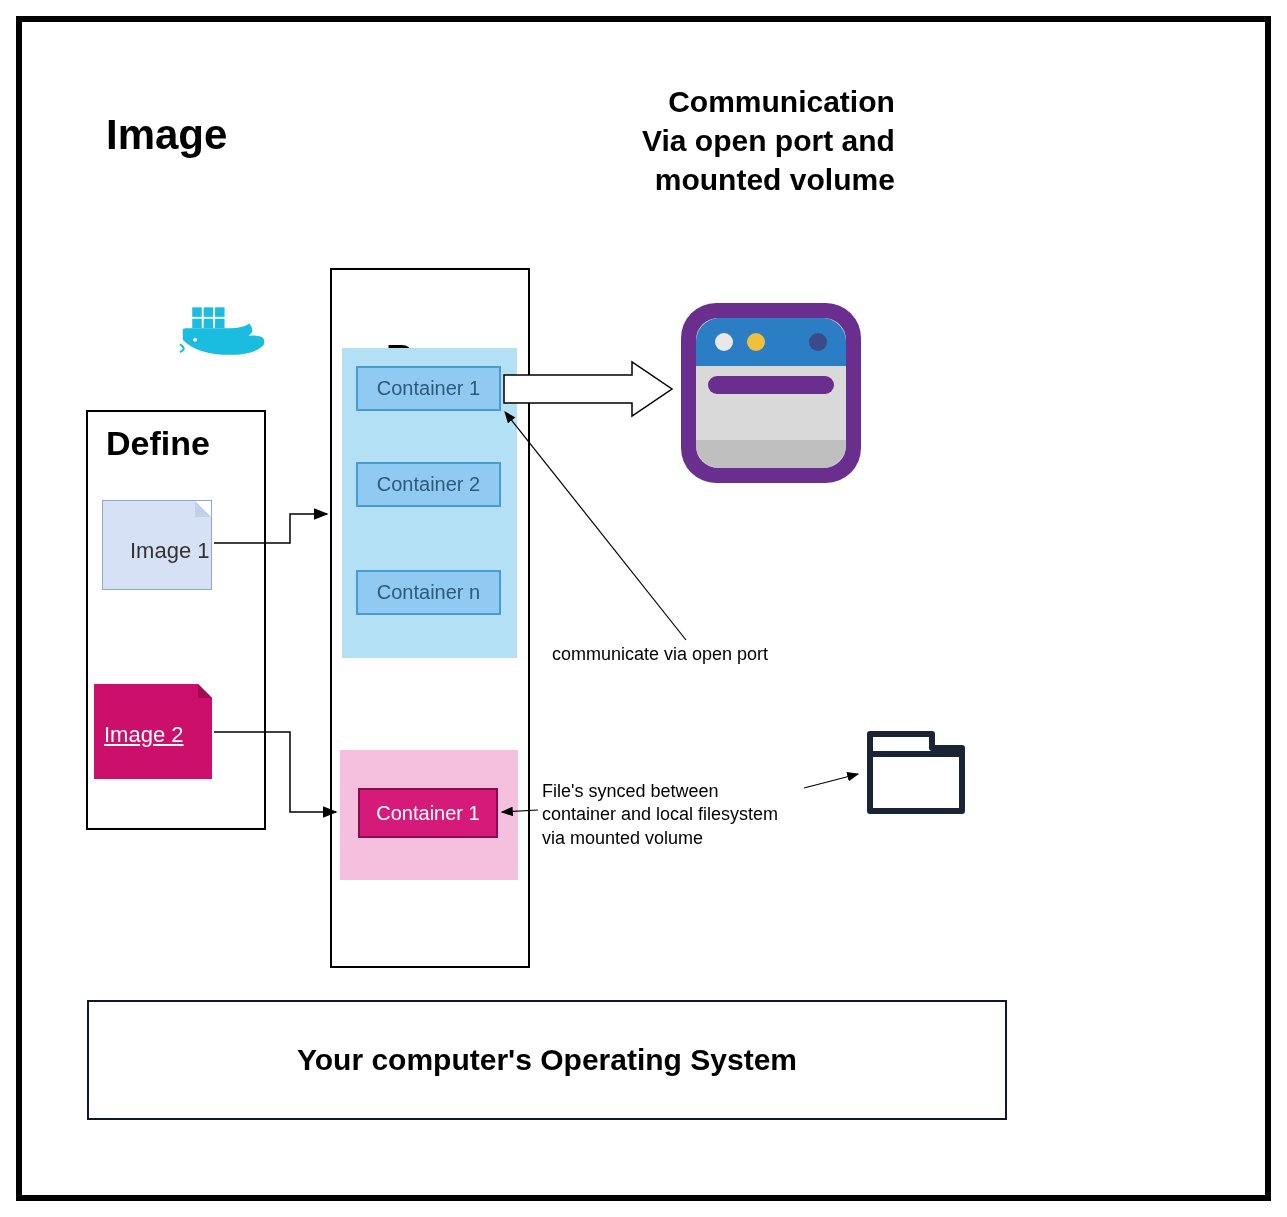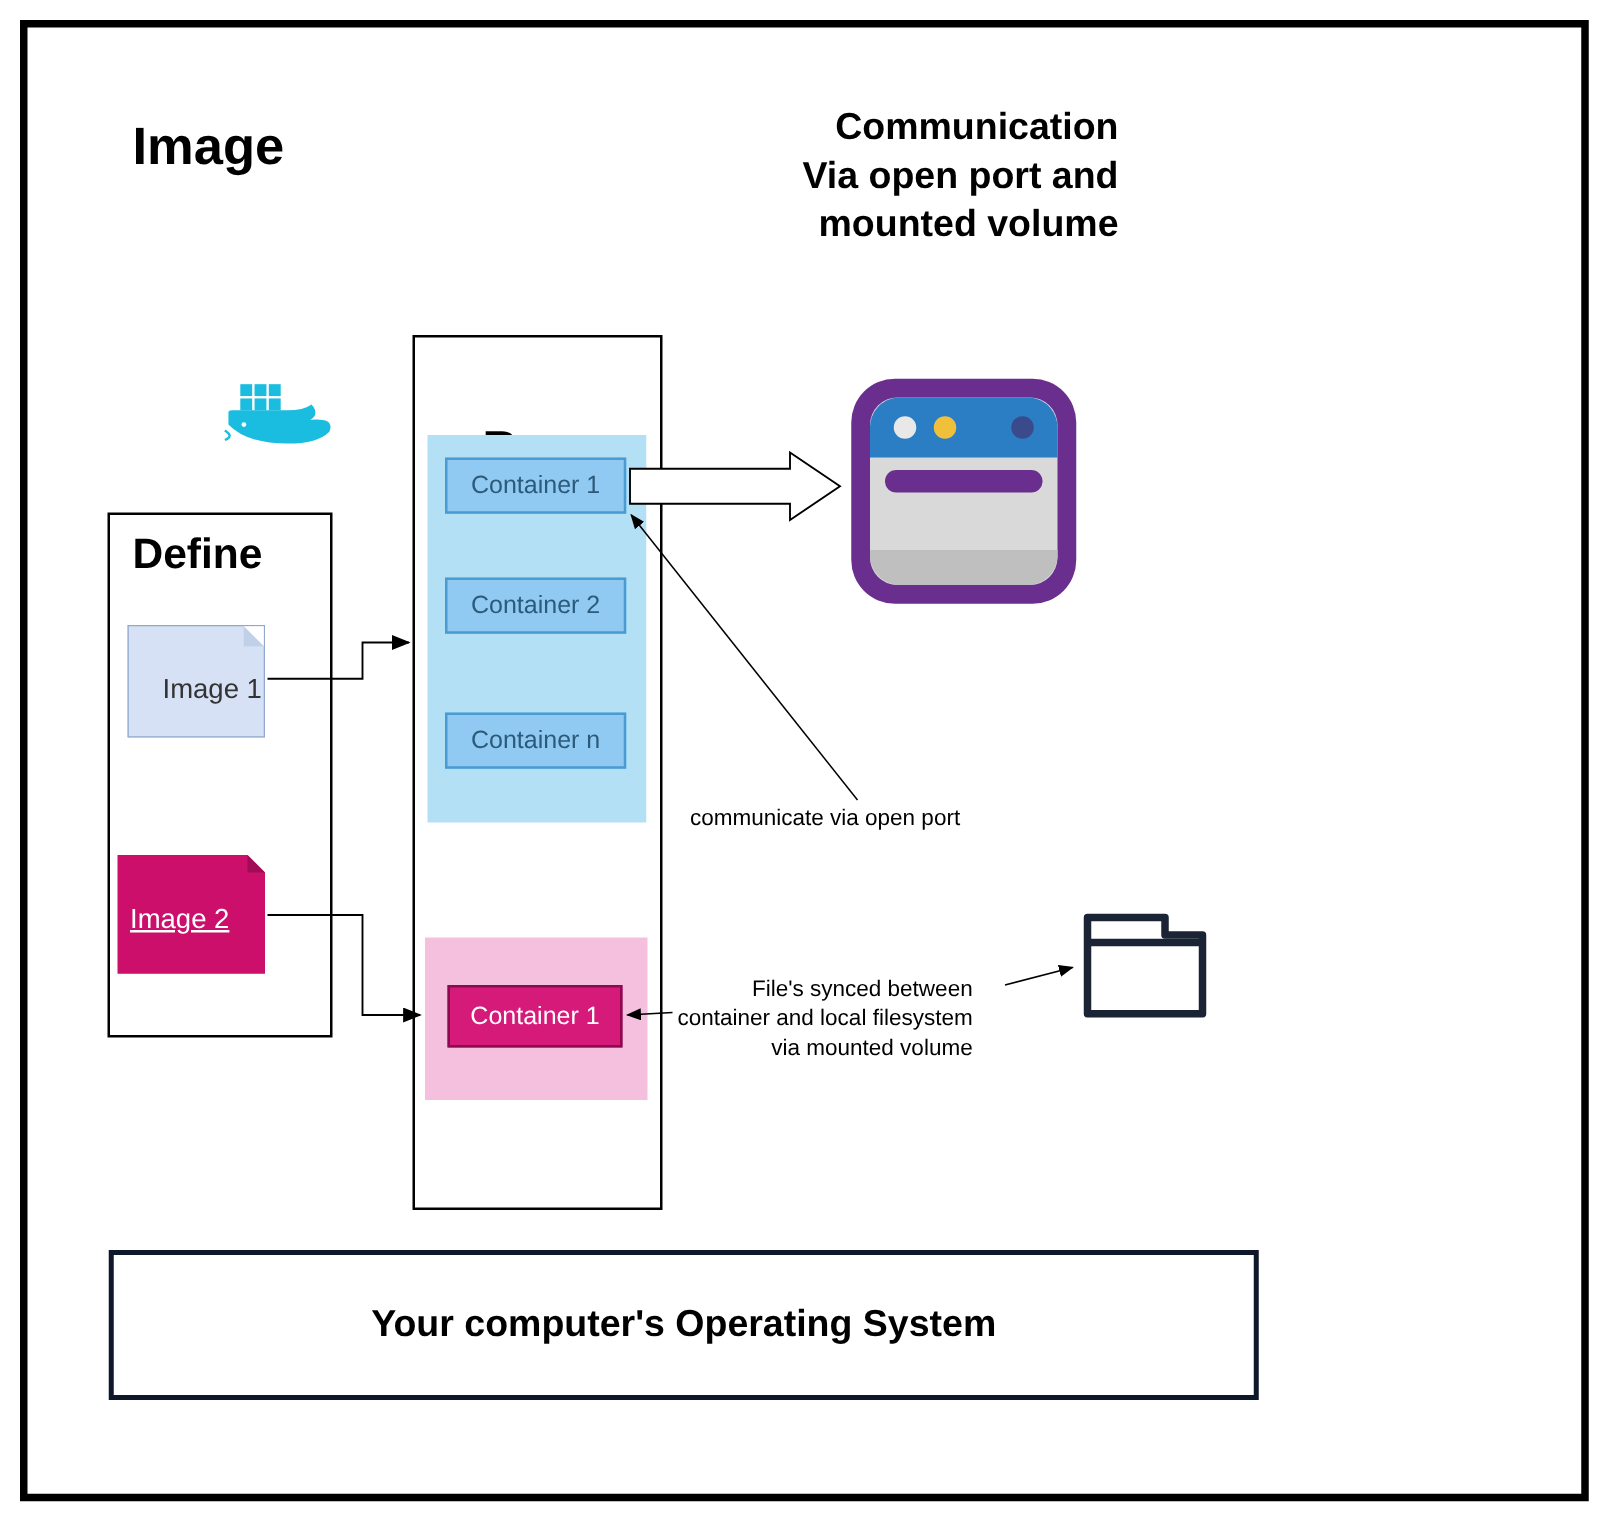--- a/index.html
+++ b/index.html
@@ -23,21 +23,21 @@
       border: 6px solid #000;
       background: #fff;
     }
     .heading {
       position: absolute;
       font-weight: bold;
       color: #000;
     }
     .heading-image {
       left: 84px;
-      top: 71px;
+      top: 89px;
       font-size: 42px;
     }
     .heading-container {
       left: 288px;
       top: 85px;
       font-size: 42px;
     }
     .heading-comm {
       left: 620px;
       top: 60px;
@@ -218,21 +218,21 @@
       line-height: 1.3;
     }
     .ann-openport { left: 530px; top: 621px; }
     .ann-filesync { left: 520px; top: 758px; }
     .os-box {
       position: absolute;
       left: 65px;
       top: 978px;
       width: 920px;
       height: 120px;
-      border: 4px solid #0f172a;
+      border: 2px solid #0f172a;
       background: #fff;
       display: flex;
       align-items: center;
       justify-content: center;
       font-size: 30px;
       font-weight: bold;
     }
     svg.arrows {
       position: absolute;
       left: 0;
@@ -297,21 +297,21 @@
     <rect x="32" y="78" width="126" height="18" rx="9" fill="#6a2f8e"></rect>
     <path d="M 20 142 L 170 142 L 170 148 A 24 24 0 0 1 148 170 L 42 170 A 24 24 0 0 1 20 148 Z" fill="#bfbfbf"></path>
   </svg>
 
   <svg class="folder-icon" viewBox="0 0 110 95">
     <path d="M 8 15 L 8 85 L 100 85 L 100 22 L 70 22 L 70 8 L 8 8 Z" fill="none" stroke="#1a2434" stroke-width="6" stroke-linejoin="round"></path>
     <line x1="8" y1="28" x2="100" y2="28" stroke="#1a2434" stroke-width="6"></line>
   </svg>
 
   <div class="annotation ann-openport">communicate via open port</div>
-  <div class="annotation ann-filesync" style="white-space:pre-line;text-align:right;">File's synced between
+  <div class="annotation ann-filesync" style="white-space:pre-line;">File's synced between
 container and local filesystem
 via mounted volume</div>
 
   <div class="os-box">
     <span>Your computer's Operating System</span>
   </div>
 
   <div class="open-port-label">Open port</div>
 
   <svg class="arrows">

